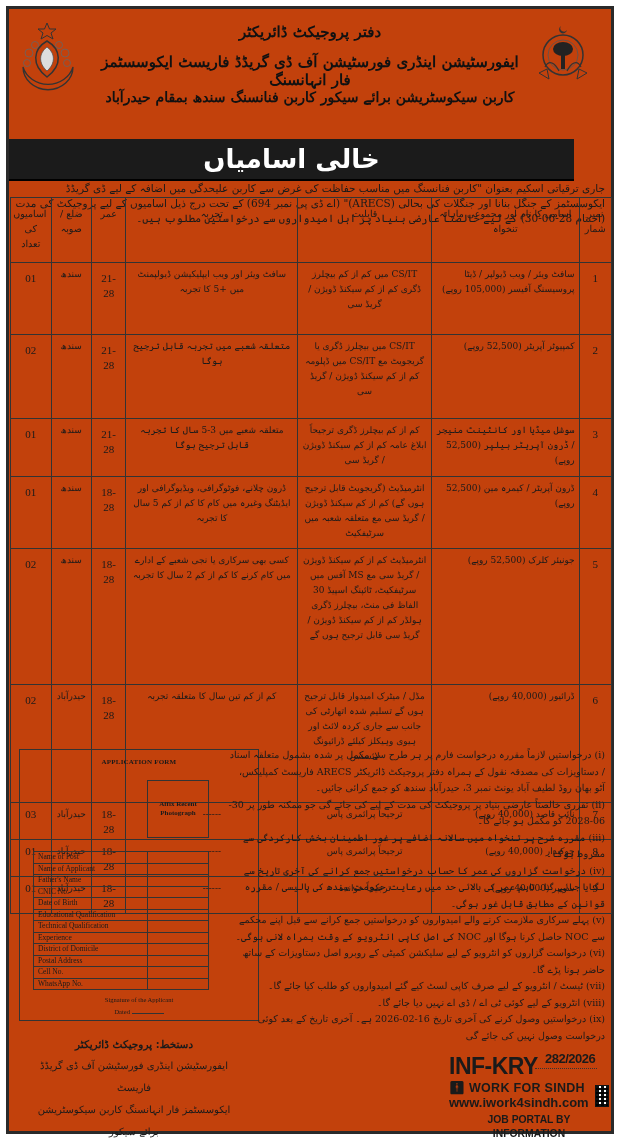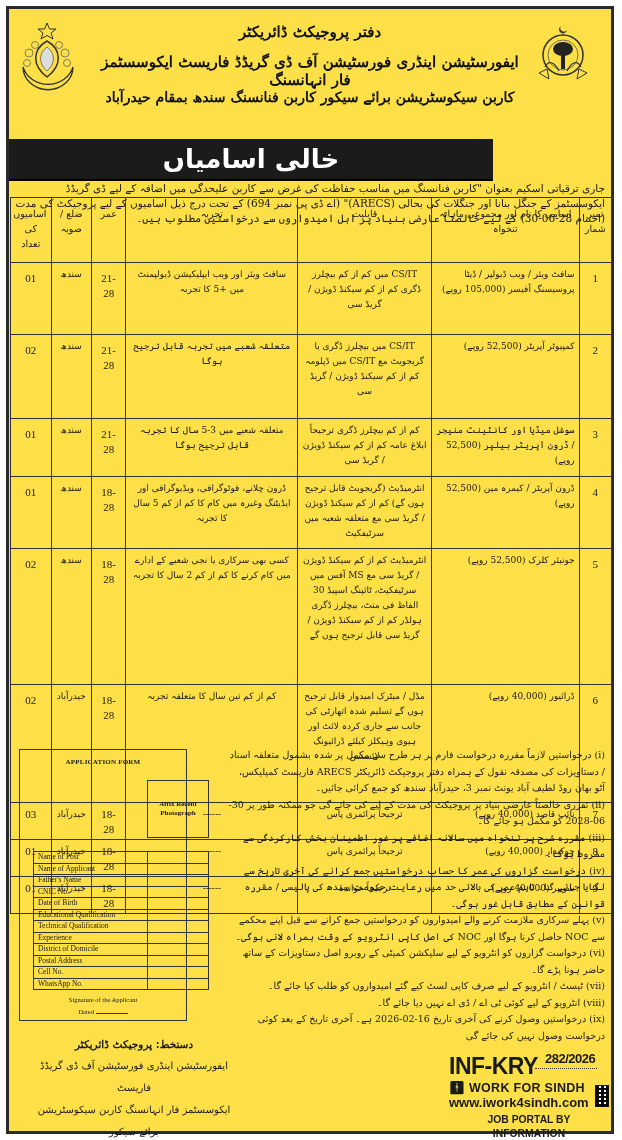--- a/index.html
+++ b/index.html
@@ -1,37 +1,37 @@
 <!DOCTYPE html>
 <html><head>
 <meta charset="utf-8">
 <style>
   html, body { margin: 0; padding: 0; background: #ffffff; }
   body { width: 622px; height: 1140px; position: relative; overflow: hidden; font-family: "DejaVu Sans", sans-serif; color: #1a1a1a; }
-  .frame { position: absolute; left: 6px; top: 6px; width: 608px; height: 1128px; border: 3px solid #2a2a2a; box-sizing: border-box; background: #fde047; }
+  .frame { position: absolute; left: 6px; top: 6px; width: 608px; height: 1128px; border: 3px solid #2a2a2a; box-sizing: border-box; background: #c2410c; }
   .rtl { direction: rtl; unicode-bidi: plaintext; }
   .header { position: absolute; left: 0; top: 0; width: 602px; height: 128px; }
   .logo { position: absolute; top: 12px; width: 64px; height: 76px; }
   .logo-left { left: 6px; }
   .logo-right { right: 18px; top: 14px; width: 60px; height: 64px; }
   .hdr-line { position: absolute; left: 90px; right: 90px; text-align: center; font-family: "DejaVu Serif", serif; color: #111; }
   .hdr-l1 { top: 14px; font-size: 15px; font-weight: bold; }
   .hdr-l2 { top: 44px; font-size: 15px; font-weight: bold; }
   .hdr-l3 { top: 80px; font-size: 14px; font-weight: bold; }
-  .banner { position: absolute; left: 0; top: 130px; width: 484px; height: 40px; background: #1b1b1b; color: #fff; text-align: center; font-size: 26px; font-weight: bold; line-height: 40px; border-bottom: 2px solid #000; }
+  .banner { position: absolute; left: 0; top: 130px; width: 565px; height: 40px; background: #1b1b1b; color: #fff; text-align: center; font-size: 26px; font-weight: bold; line-height: 40px; border-bottom: 2px solid #000; }
   .intro { position: absolute; left: 6px; right: 6px; top: 172px; font-family: "DejaVu Serif", serif; font-size: 10.5px; line-height: 15px; text-align: right; }
   table.vac { position: absolute; left: 1px; top: 188px; width: 602px; border-collapse: collapse; table-layout: fixed; direction: rtl; }
   table.vac td, table.vac th { border: 1px solid #333; font-family: "DejaVu Serif", serif; font-size: 9px; line-height: 15px; vertical-align: top; padding: 4px 4px; text-align: center; font-weight: normal; }
   table.vac th { height: 52px; vertical-align: top; padding-top: 8px; font-size: 9.5px; }
   table.vac td.num { font-family: "Liberation Serif", serif; font-size: 11px; padding-top: 8px; }
   table.vac td.post { text-align: right; }
   .c-sno { width: 32px; } .c-post { width: 146px; } .c-qual { width: 132px; } .c-exp { width: 170px; } .c-age { width: 34px; } .c-dom { width: 40px; } .c-cnt { width: 40px; }
   .r1 { height: 72px; } .r2 { height: 84px; } .r3 { height: 58px; } .r4 { height: 72px; } .r5 { height: 136px; } .r6 { height: 118px; } .r7 { height: 22px; } .r8 { height: 22px; } .r9 { height: 22px; }
   .small-row td { padding-top: 4px !important; padding-bottom: 2px !important; }
-  .appform { position: absolute; left: 10px; top: 740px; width: 168px; height: 272px; border: 1px solid #333; box-sizing: border-box; }
+  .appform { position: absolute; left: 10px; top: 740px; width: 240px; height: 272px; border: 1px solid #333; box-sizing: border-box; }
   .af-title { position: absolute; top: 8px; left: 0; right: 0; text-align: center; font-family: "Liberation Serif", serif; font-weight: bold; font-size: 7px; letter-spacing: 0.2px; }
   .af-photo { position: absolute; left: 127px; top: 30px; width: 62px; height: 58px; border: 1.5px solid #333; box-sizing: border-box; display: flex; align-items: center; justify-content: center; text-align: center; font-family: "Liberation Serif", serif; font-weight: bold; font-size: 7px; line-height: 9px; }
   .af-table { position: absolute; left: 13px; top: 101px; width: 176px; border-collapse: collapse; }
   .af-table td { border: 1px solid #333; font-family: "Liberation Serif", serif; font-size: 7.5px; height: 10.5px; padding: 0 4px; line-height: 10.5px; }
   .af-table td.val { width: 52px; }
   .af-sig { position: absolute; top: 245px; left: 0; right: 0; text-align: center; font-family: "Liberation Serif", serif; font-size: 6.5px; line-height: 10px; }
   .af-dated { display: inline-block; width: 32px; border-bottom: 1px solid #333; height: 8px; vertical-align: baseline; }
   .terms { position: absolute; left: 218px; right: 6px; top: 738px; font-family: "DejaVu Serif", serif; font-size: 9.5px; line-height: 16.5px; text-align: right; direction: rtl; }
   .terms p { margin: 0; }
   .sig-block { position: absolute; left: 20px; width: 210px; top: 1024px; text-align: center; font-family: "DejaVu Serif", serif; font-size: 10px; line-height: 22px; direction: rtl; }

